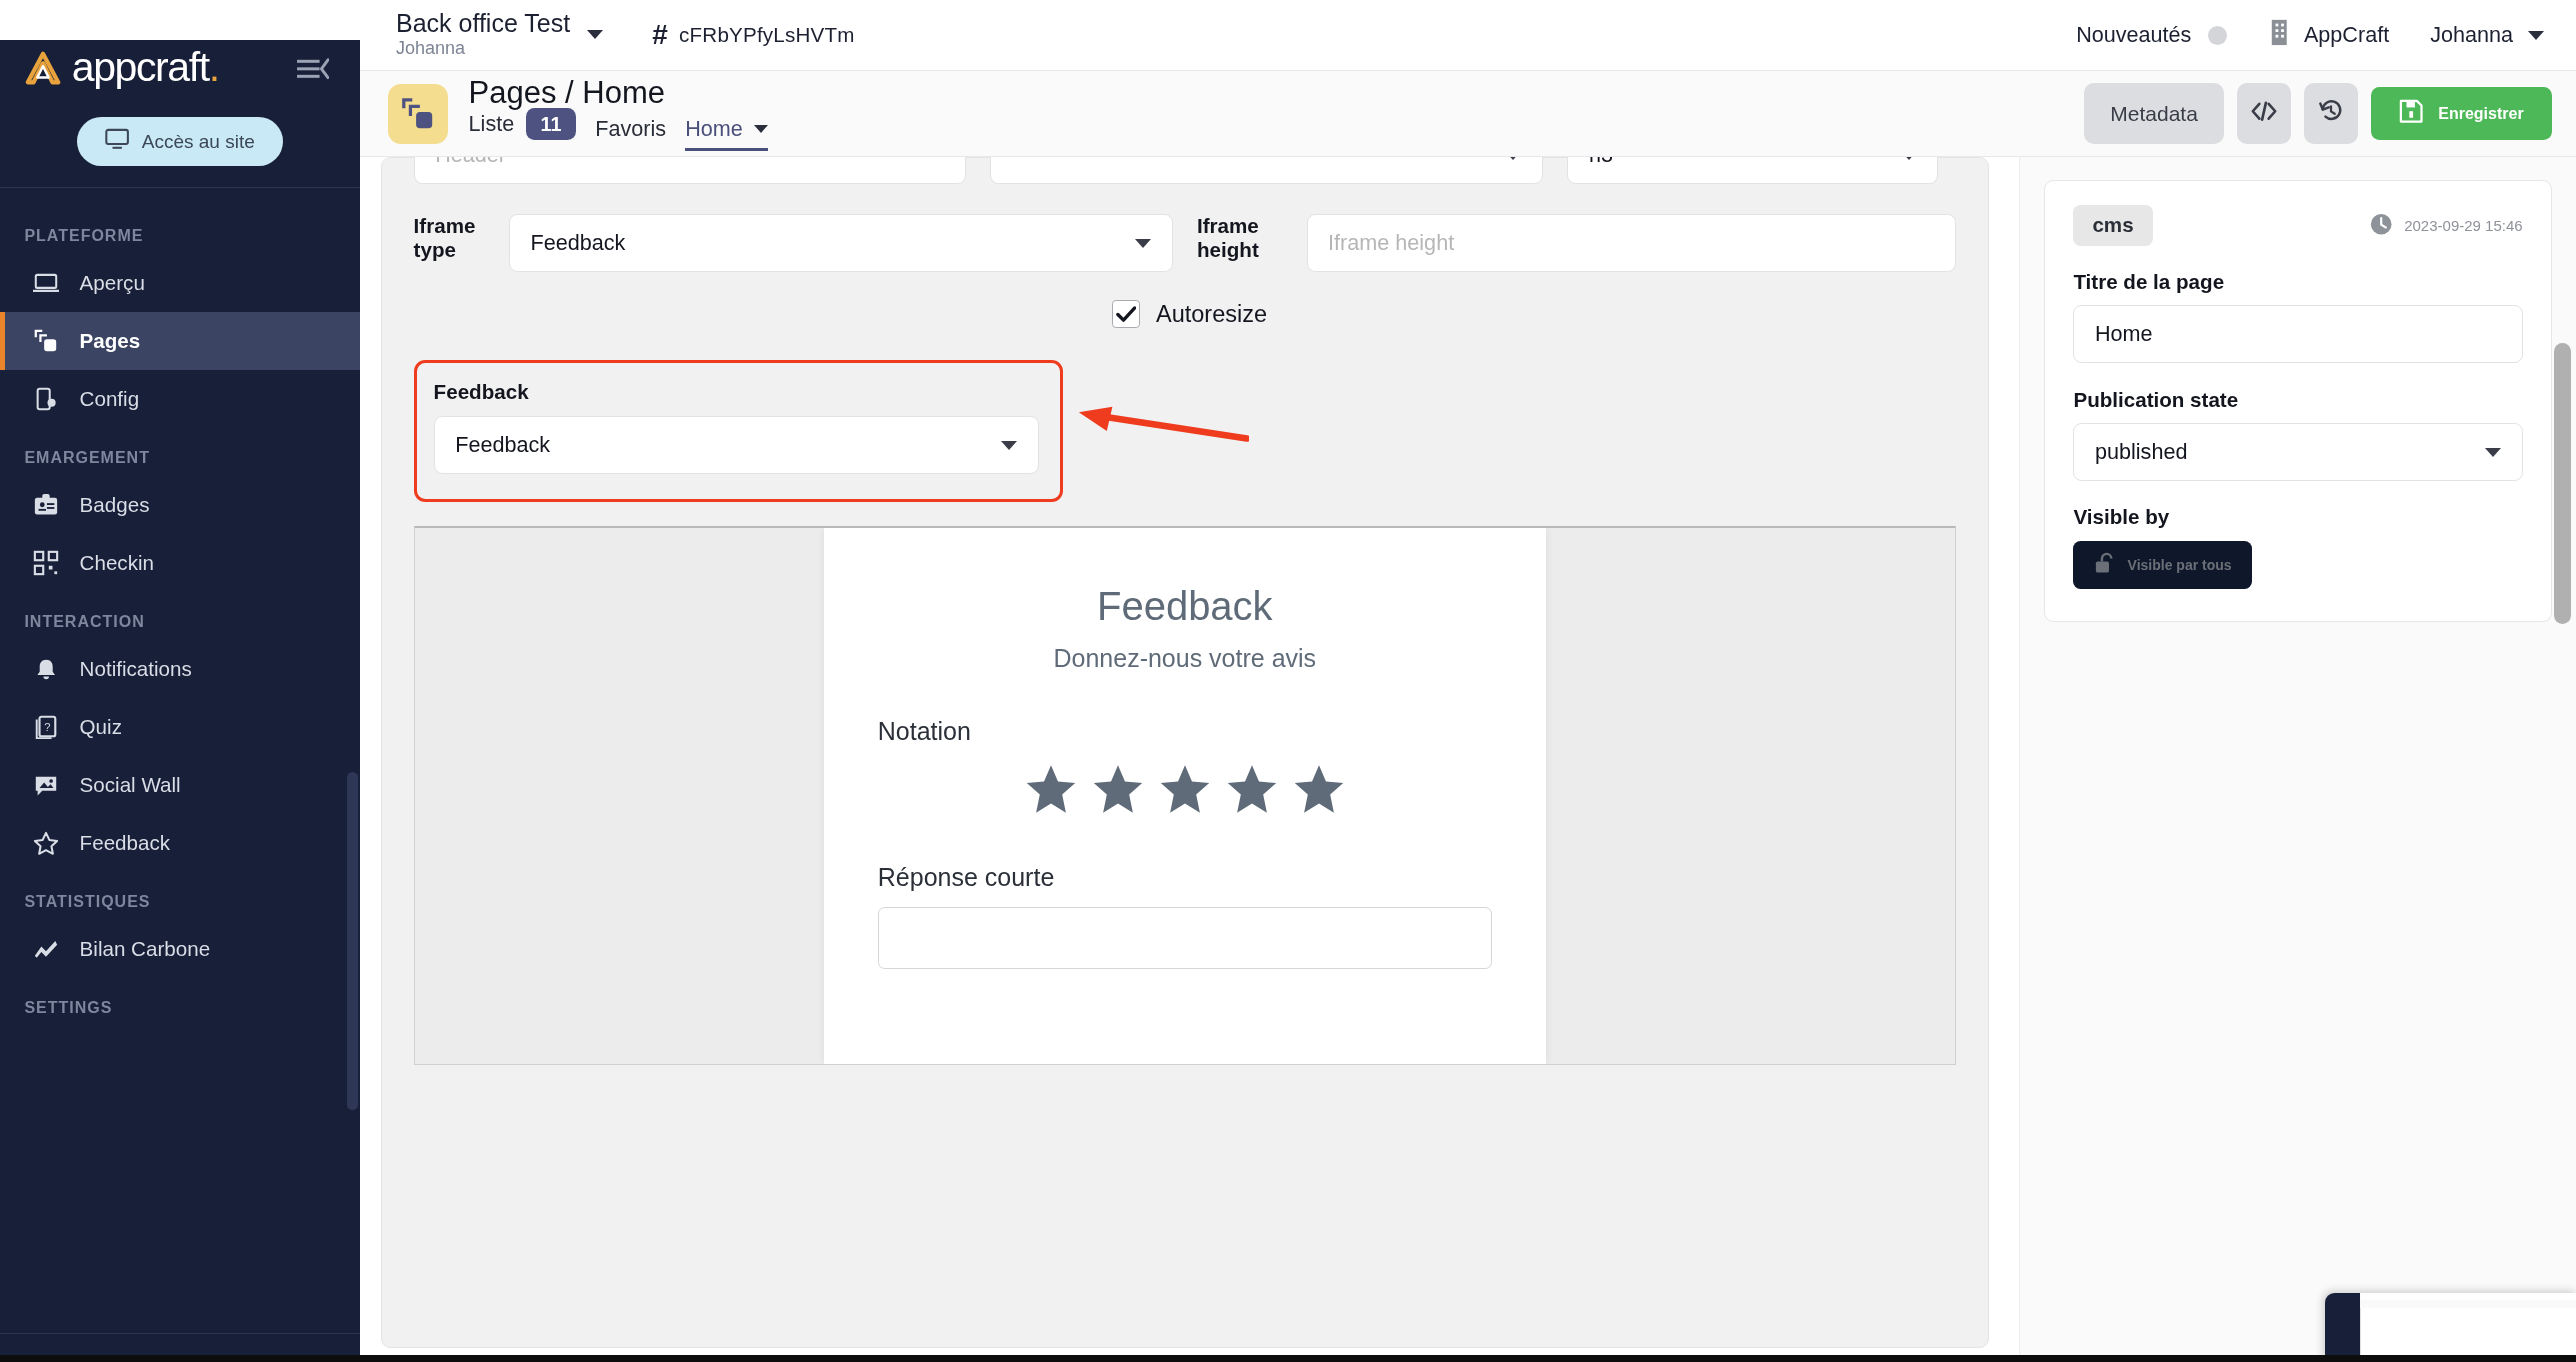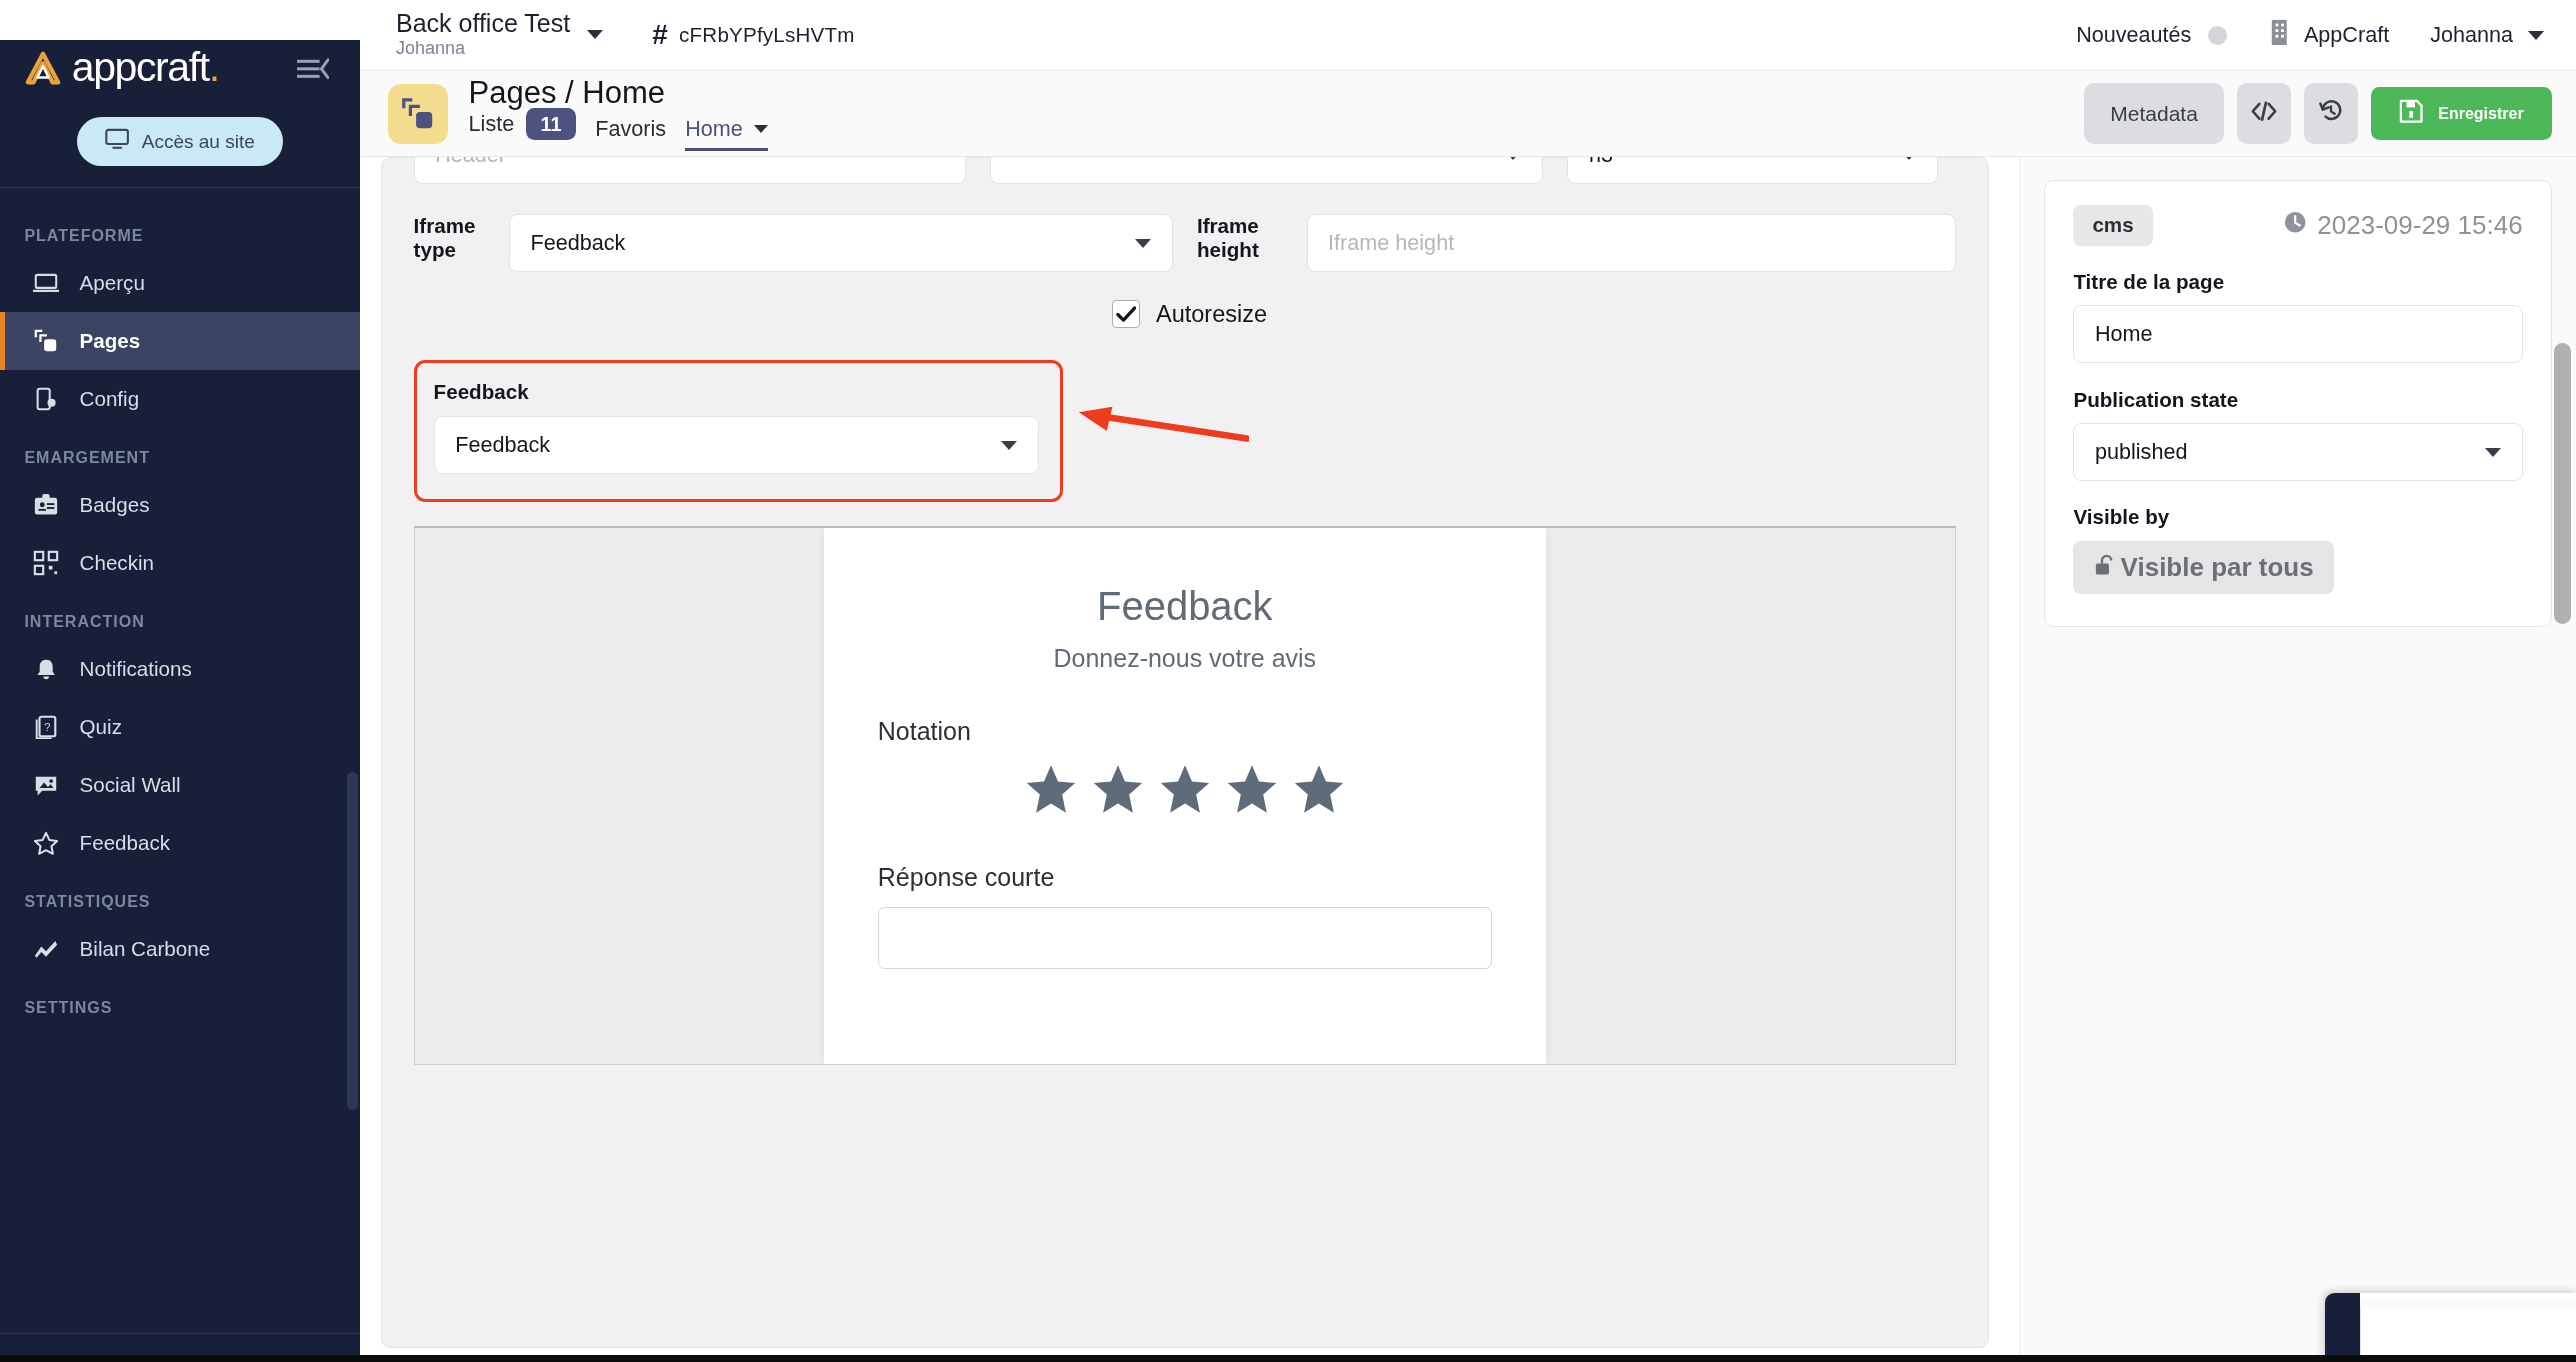--- a/index.html
+++ b/index.html
@@ -211,25 +211,25 @@
   }
   .metacard {
     background: #ffffff; border: 0.9px solid #e6e6e6; border-radius: 9.4px;
     padding: 24.4px 28px 32px 28px;
   }
   .meta-top { display: flex; align-items: center; }
   .chip-cms {
     background: #e7e7e7; color: #2b2f38; border-radius: 7.5px;
     font-size: 20.6px; font-weight: 700; padding: 8.4px 19px;
   }
-  .meta-date { margin-left: auto; display: flex; align-items: center; gap: 10.3px; font-size: 26px; color: #8e9299; }
+  .meta-date { margin-left: auto; display: flex; align-items: center; gap: 10.3px; font-size: 15px; color: #8e9299; }
   .meta-lbl { font-size: 20.6px; font-weight: 700; color: #14161f; margin-top: 24.4px; margin-bottom: 11.3px; }
   .meta-chip-vis {
-    background: #e5e5e5; border-radius: 7.5px; display: inline-flex; align-items: center;
-    gap: 6px; padding: 11.3px 20.6px; font-size: 26px; font-weight: 700; color: #6b7078;
+    background: #0f172a; border-radius: 7.5px; display: inline-flex; align-items: center;
+    gap: 13px; padding: 11.3px 20.6px; font-size: 14px; font-weight: 700; color: #6b7078;
   }
 
   
   .vscroll-main {
     position: absolute; right: 4.7px; top: 186px; width: 17px; height: 281px;
     background: #b0b0b0; border-radius: 8.4px;
   }
   .vscroll-sidebar {
     position: absolute; right: 1.9px; top: 732px; width: 11.3px; height: 338px;
     background: #2e3756; border-radius: 5.6px;

